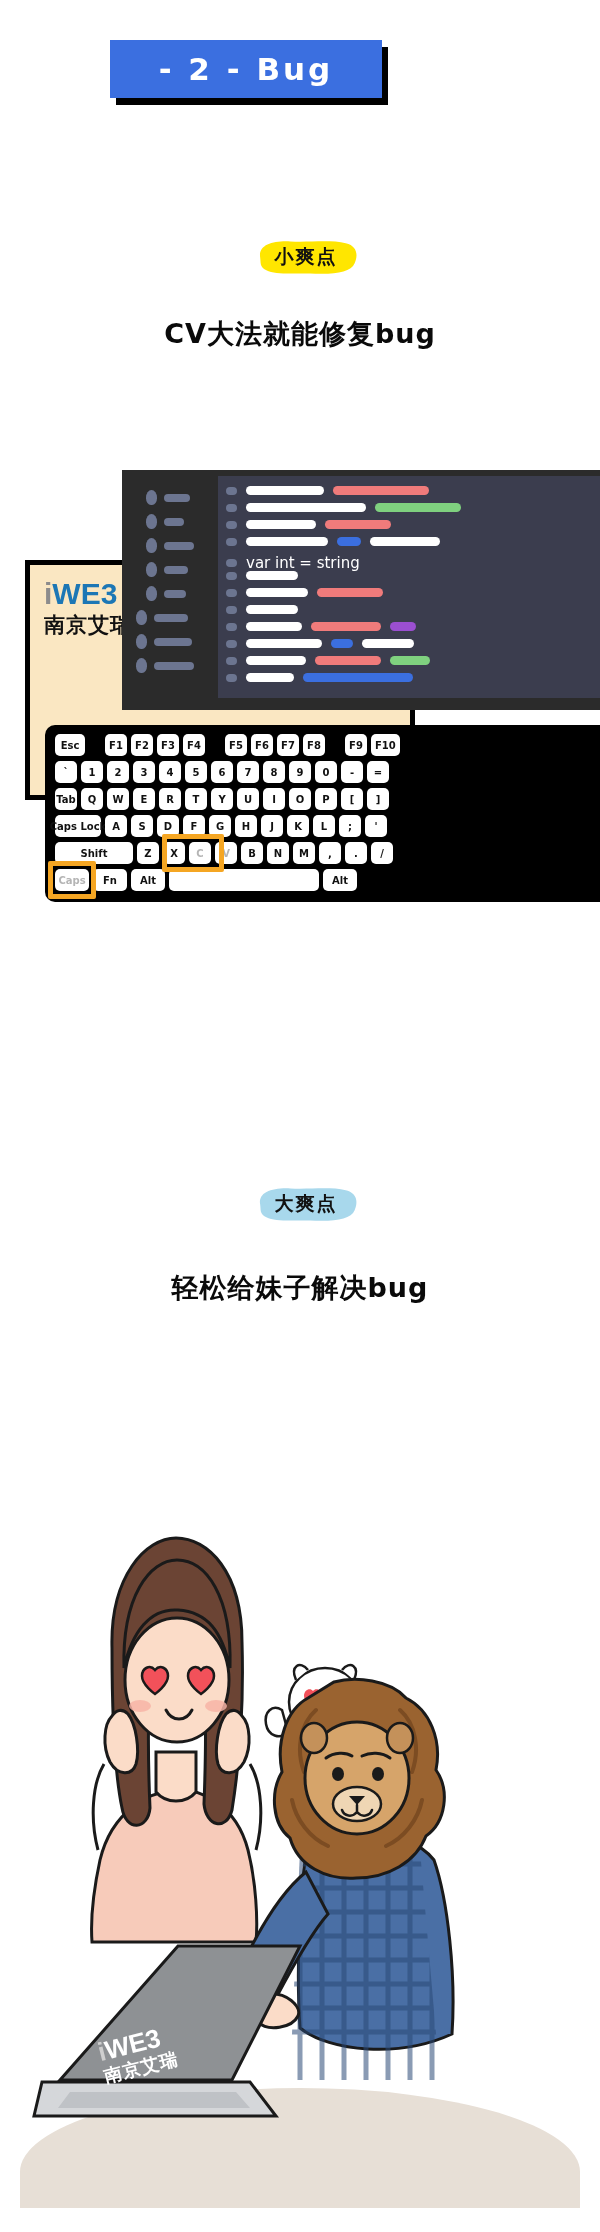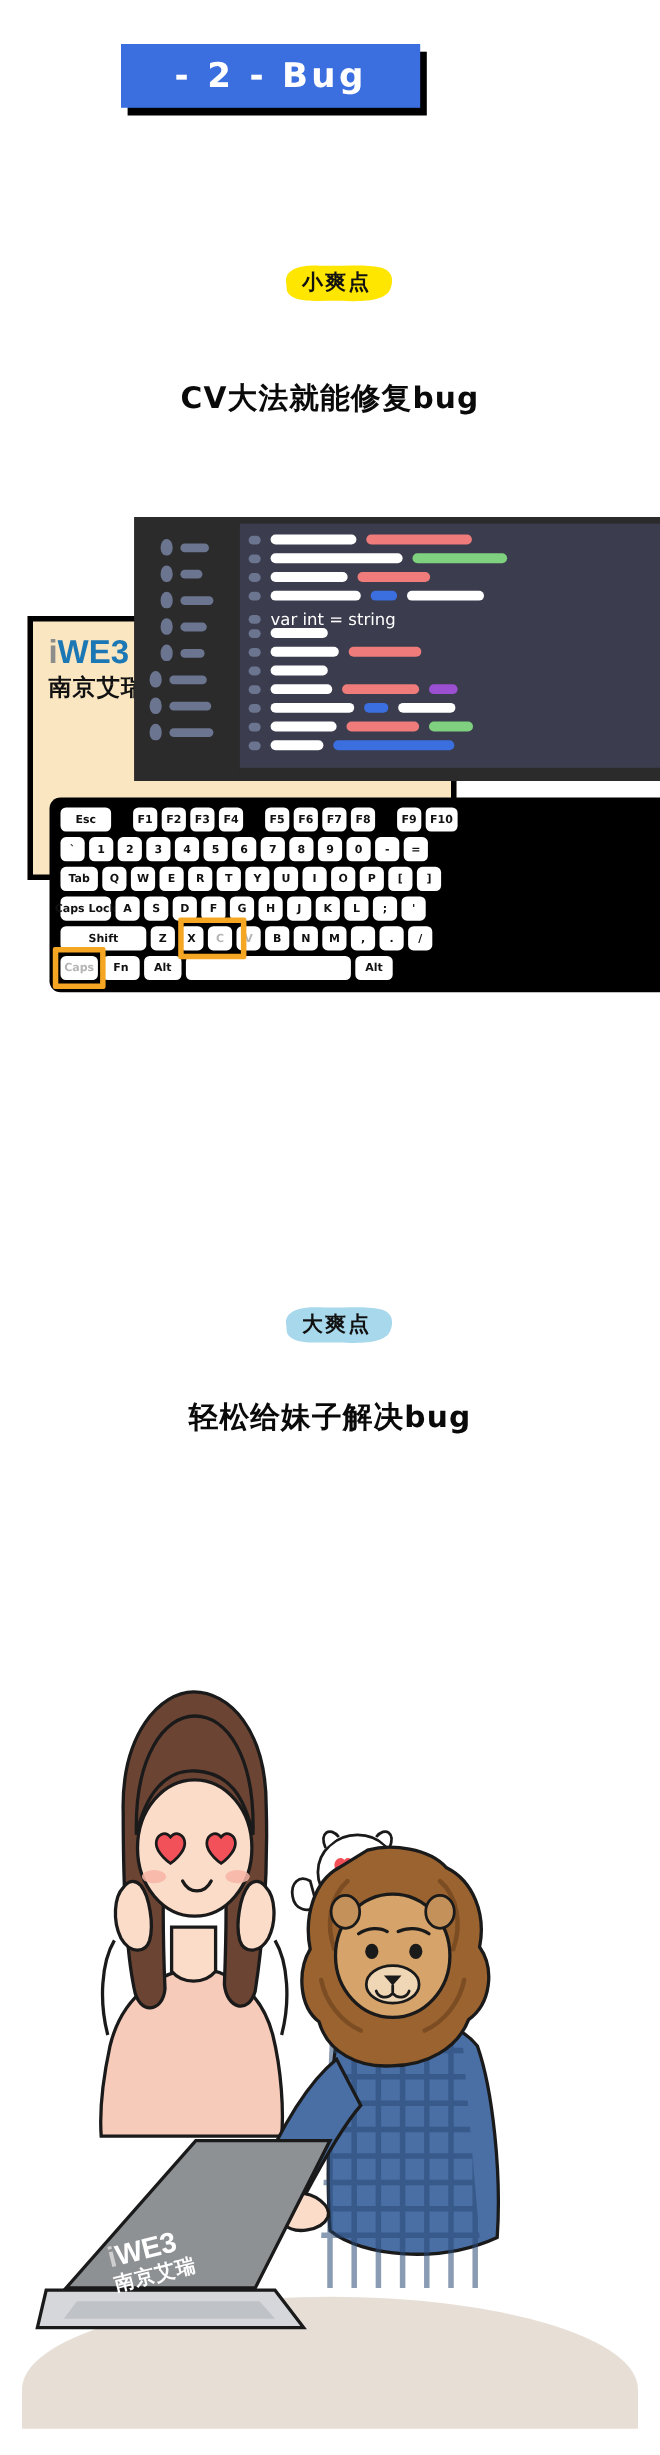--- a/index.html
+++ b/index.html
@@ -133,21 +133,21 @@
     <span class="blobwrap">
       <svg viewBox="0 0 120 46" preserveAspectRatio="none" aria-hidden="true">
         <path id="blob1" d="M8,22 C6,8 22,3 42,4 C64,5 88,2 104,6 C117,9 118,20 114,29
                  C110,39 92,42 70,41 C48,40 26,43 15,37 C7,33 9,28 8,22 Z" fill="#FFE600"></path>
       </svg>
     </span>
     <span>小爽点</span>
   </div>
 </div>
 
-<div class="heading" style="top:344px;">CV大法就能修复bug</div>
+<div class="heading" style="top:316px;">CV大法就能修复bug</div>
 
 <div class="illus1">
 
   <div class="paper" style="background: rgb(250, 231, 194);">
     <div class="wm1">
       <div class="l1"><span class="i" style="color: rgb(140, 140, 140);">i</span><span class="rest" style="color: rgb(28, 119, 181);">WE3</span></div>
       <div class="l2">南京艾瑞</div>
     </div>
   </div>
 
@@ -247,21 +247,21 @@
           <span class="cd-dot"></span>
           <span class="cd-seg" style="width: 48px; background: rgb(255, 255, 255);"></span>
           <span class="cd-seg" style="width: 110px; background: rgb(59, 111, 224);"></span>
         </div>
       </div>
   </div>
 
   <div class="kbd">
     <div id="kbd-rows">
         <div class="krow">
-          <span class="key" style="width: 46px;">Esc</span>
+          <span class="key" style="width: 30px;">Esc</span>
           <span class="gap"></span>
           <span class="key">F1</span>
           <span class="key">F2</span>
           <span class="key">F3</span>
           <span class="key">F4</span>
           <span class="gap"></span>
           <span class="key">F5</span>
           <span class="key">F6</span>
           <span class="key">F7</span>
           <span class="key">F8</span>
@@ -278,21 +278,21 @@
           <span class="key">5</span>
           <span class="key">6</span>
           <span class="key">7</span>
           <span class="key">8</span>
           <span class="key">9</span>
           <span class="key">0</span>
           <span class="key">-</span>
           <span class="key">=</span>
         </div>
         <div class="krow">
-          <span class="key" style="width: 34px;">Tab</span>
+          <span class="key" style="width: 22px;">Tab</span>
           <span class="key">Q</span>
           <span class="key">W</span>
           <span class="key">E</span>
           <span class="key">R</span>
           <span class="key">T</span>
           <span class="key">Y</span>
           <span class="key">U</span>
           <span class="key">I</span>
           <span class="key">O</span>
           <span class="key">P</span>

